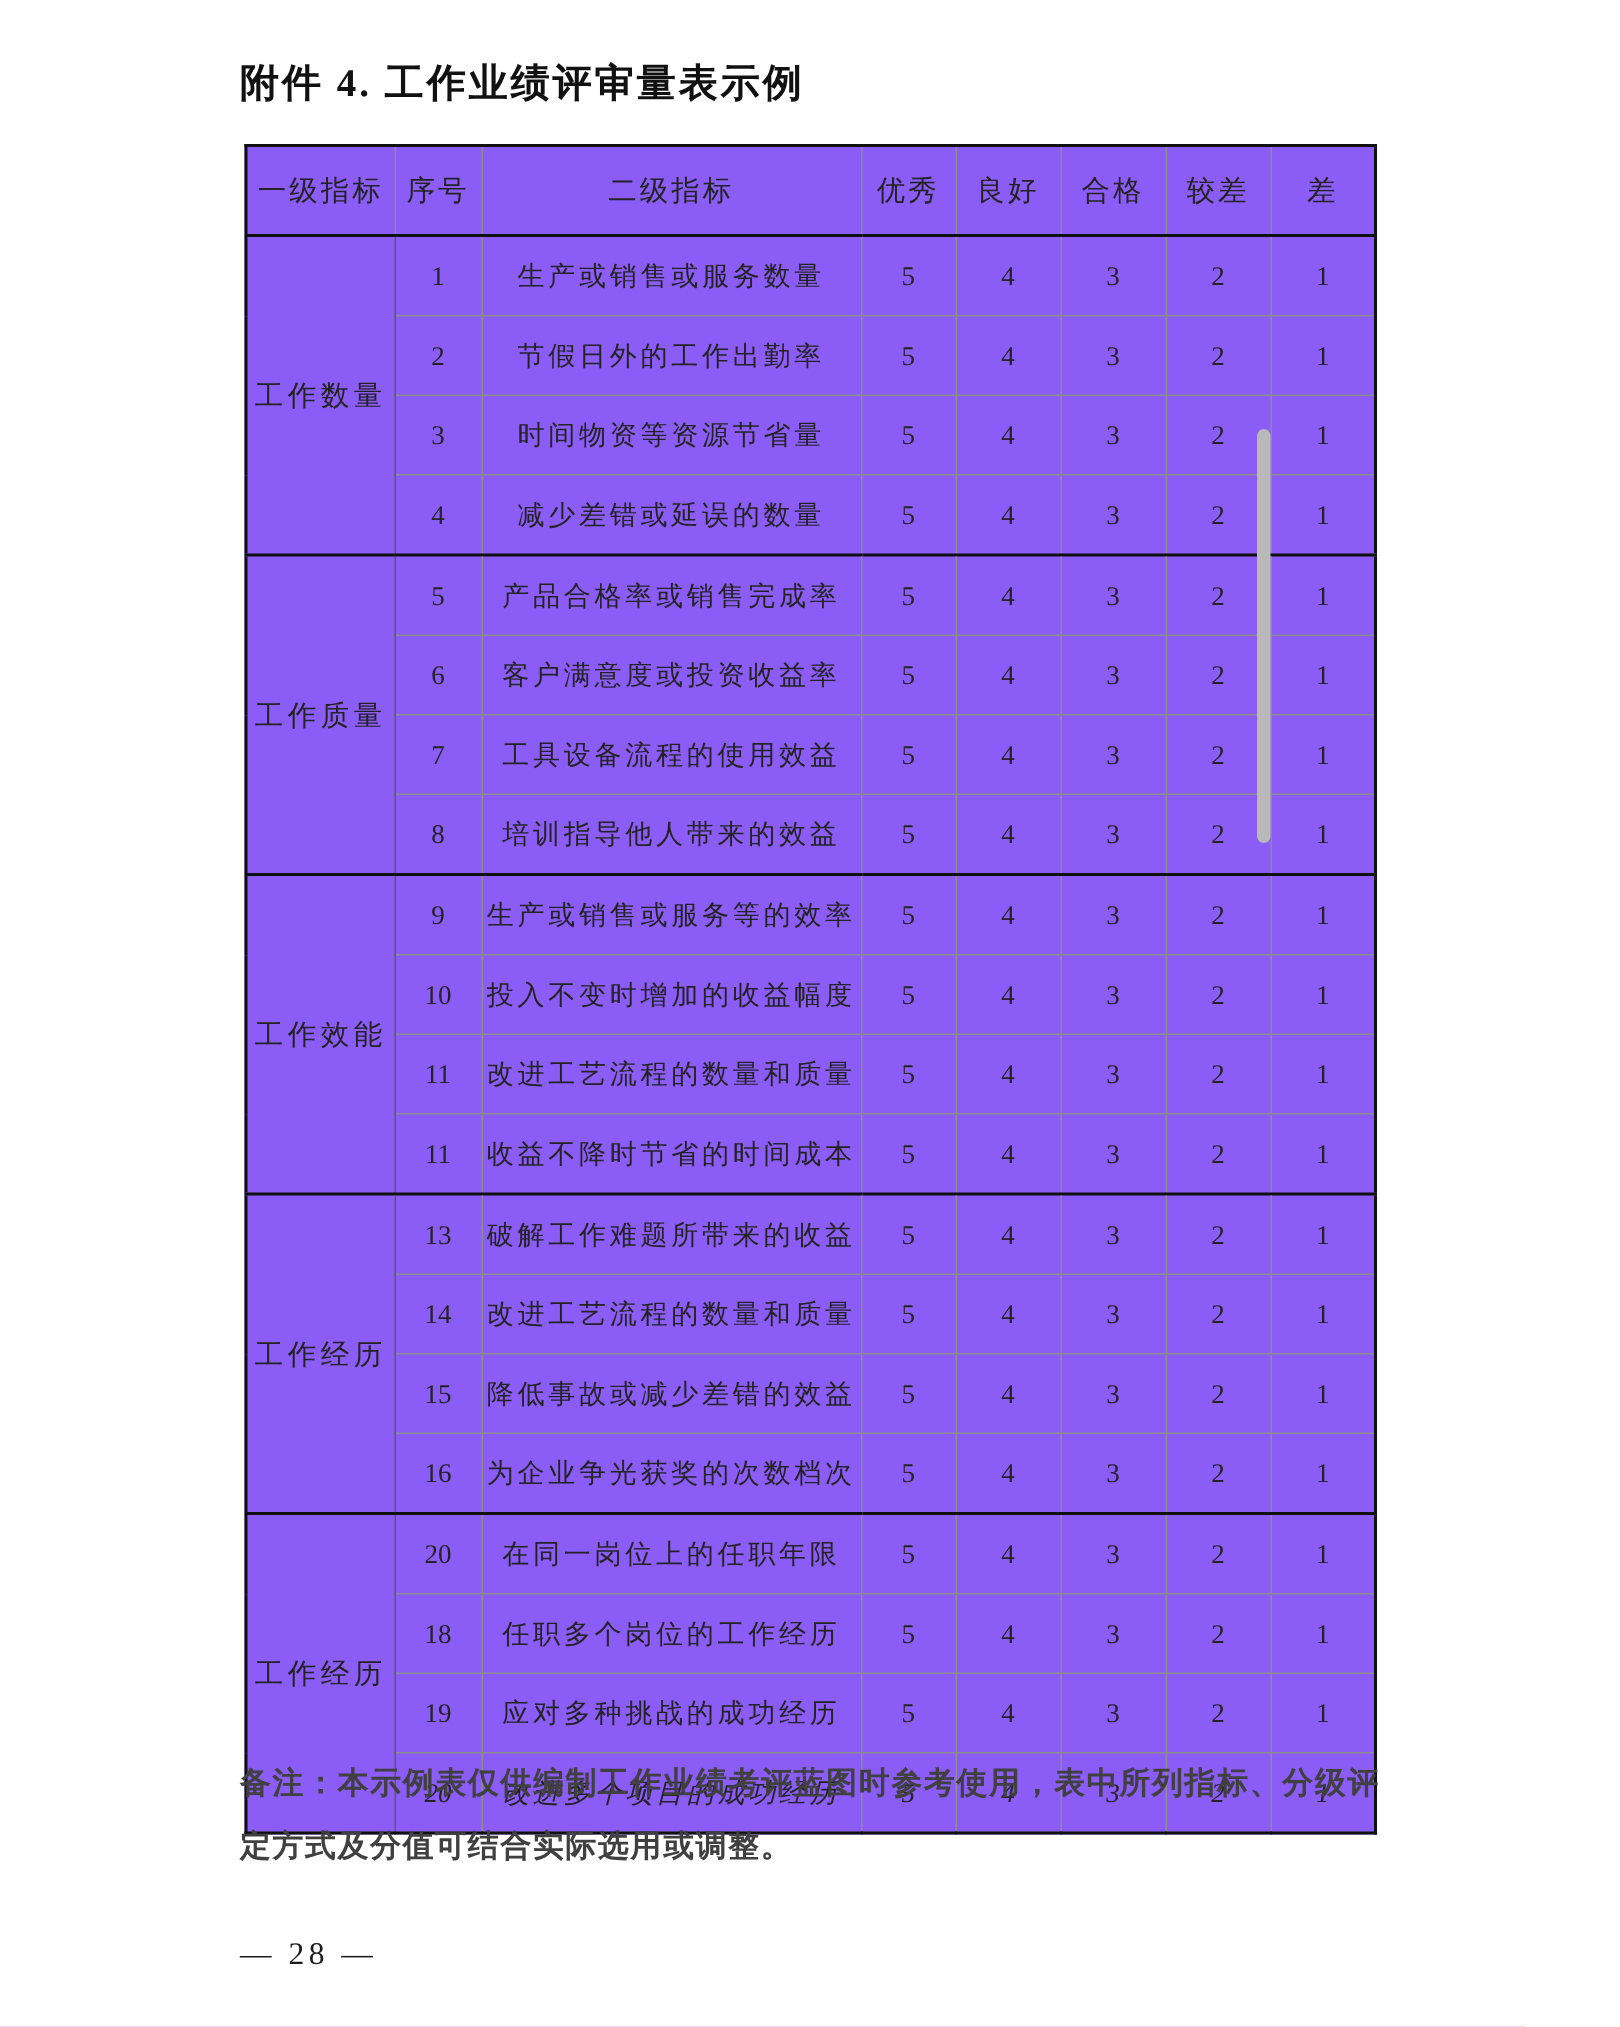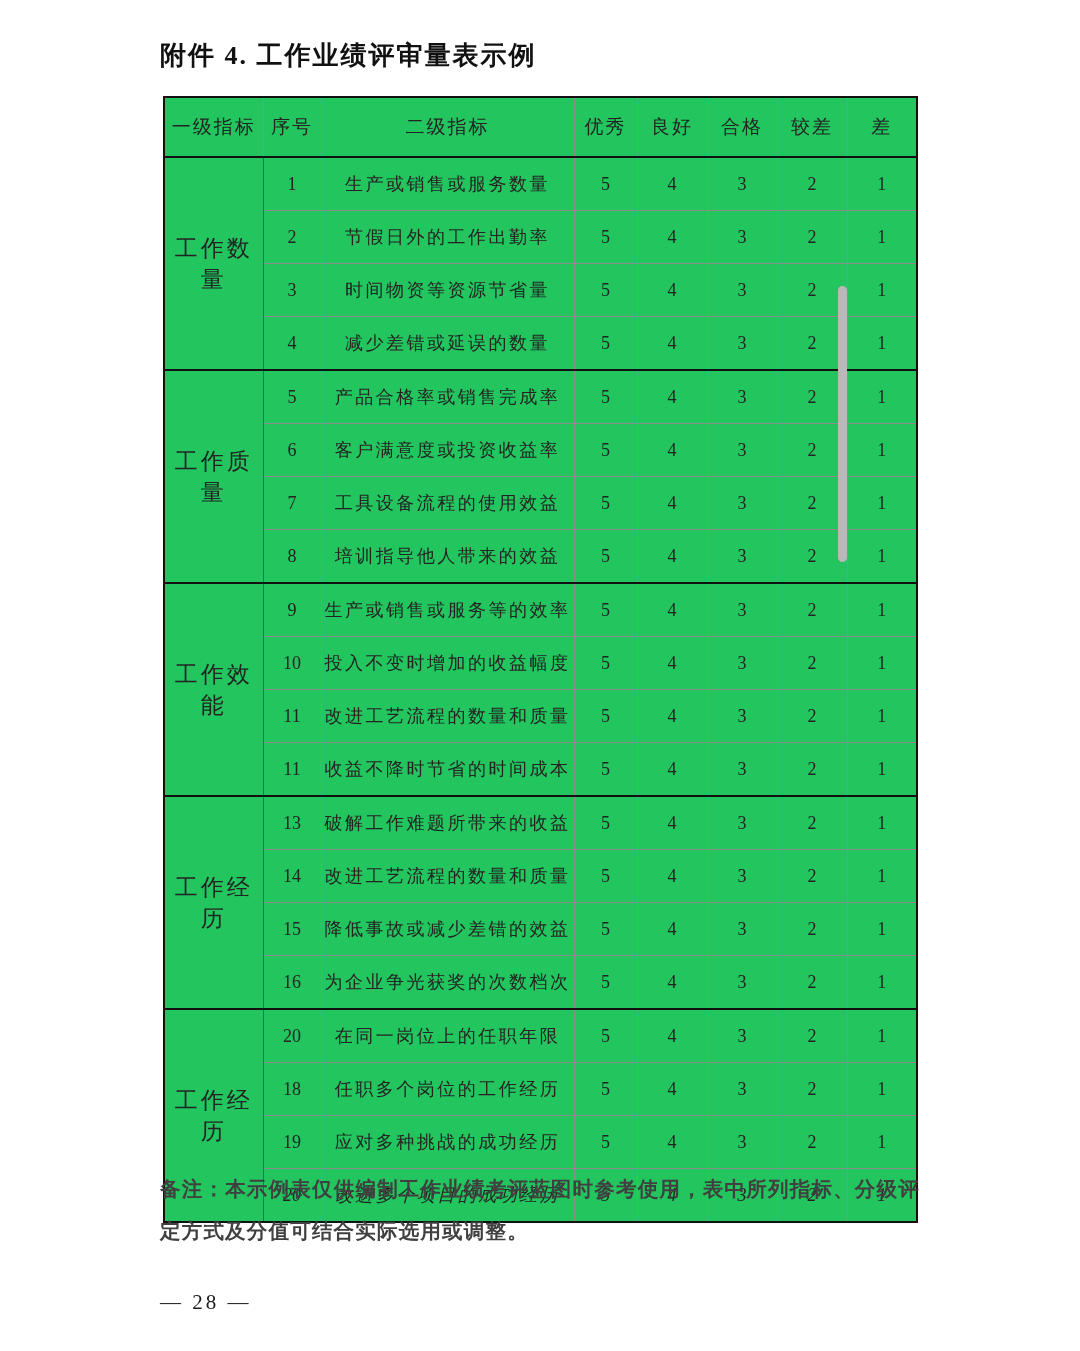--- a/index.html
+++ b/index.html
@@ -31,21 +31,21 @@
     white-space: nowrap;
     color: #111;
   }
   table.grid {
     position: absolute;
     left: 163px;
     top: 96px;
     width: 753px;
     border-collapse: collapse;
     table-layout: fixed;
-    background: #22c55e;
+    background: #8b5cf6;
     padding-left: 32px;
   }
   table.grid td, table.grid th {
     border: 1px solid #8d8d8d;
     text-align: center;
     vertical-align: middle;
     font-weight: normal;
     color: #232323;
   }
   
@@ -61,21 +61,21 @@
     color: #111;
   }
   thead th.first { border-left: none !important; }
   thead th.last { border-right: none !important; }
 
   tbody td {
     height: 50px;
     font-size: 18px;
   }
   td.cat {
-    font-size: 23px;
+    font-size: 19px;
     letter-spacing: 3px;
     border-left: none !important;
     border-right: 1px solid #5a5a5a !important;
     color: #3a3a3a;
   }
   td.idx {
     font-size: 18px;
     color: #2a2a2a;
   }
   td.name {

